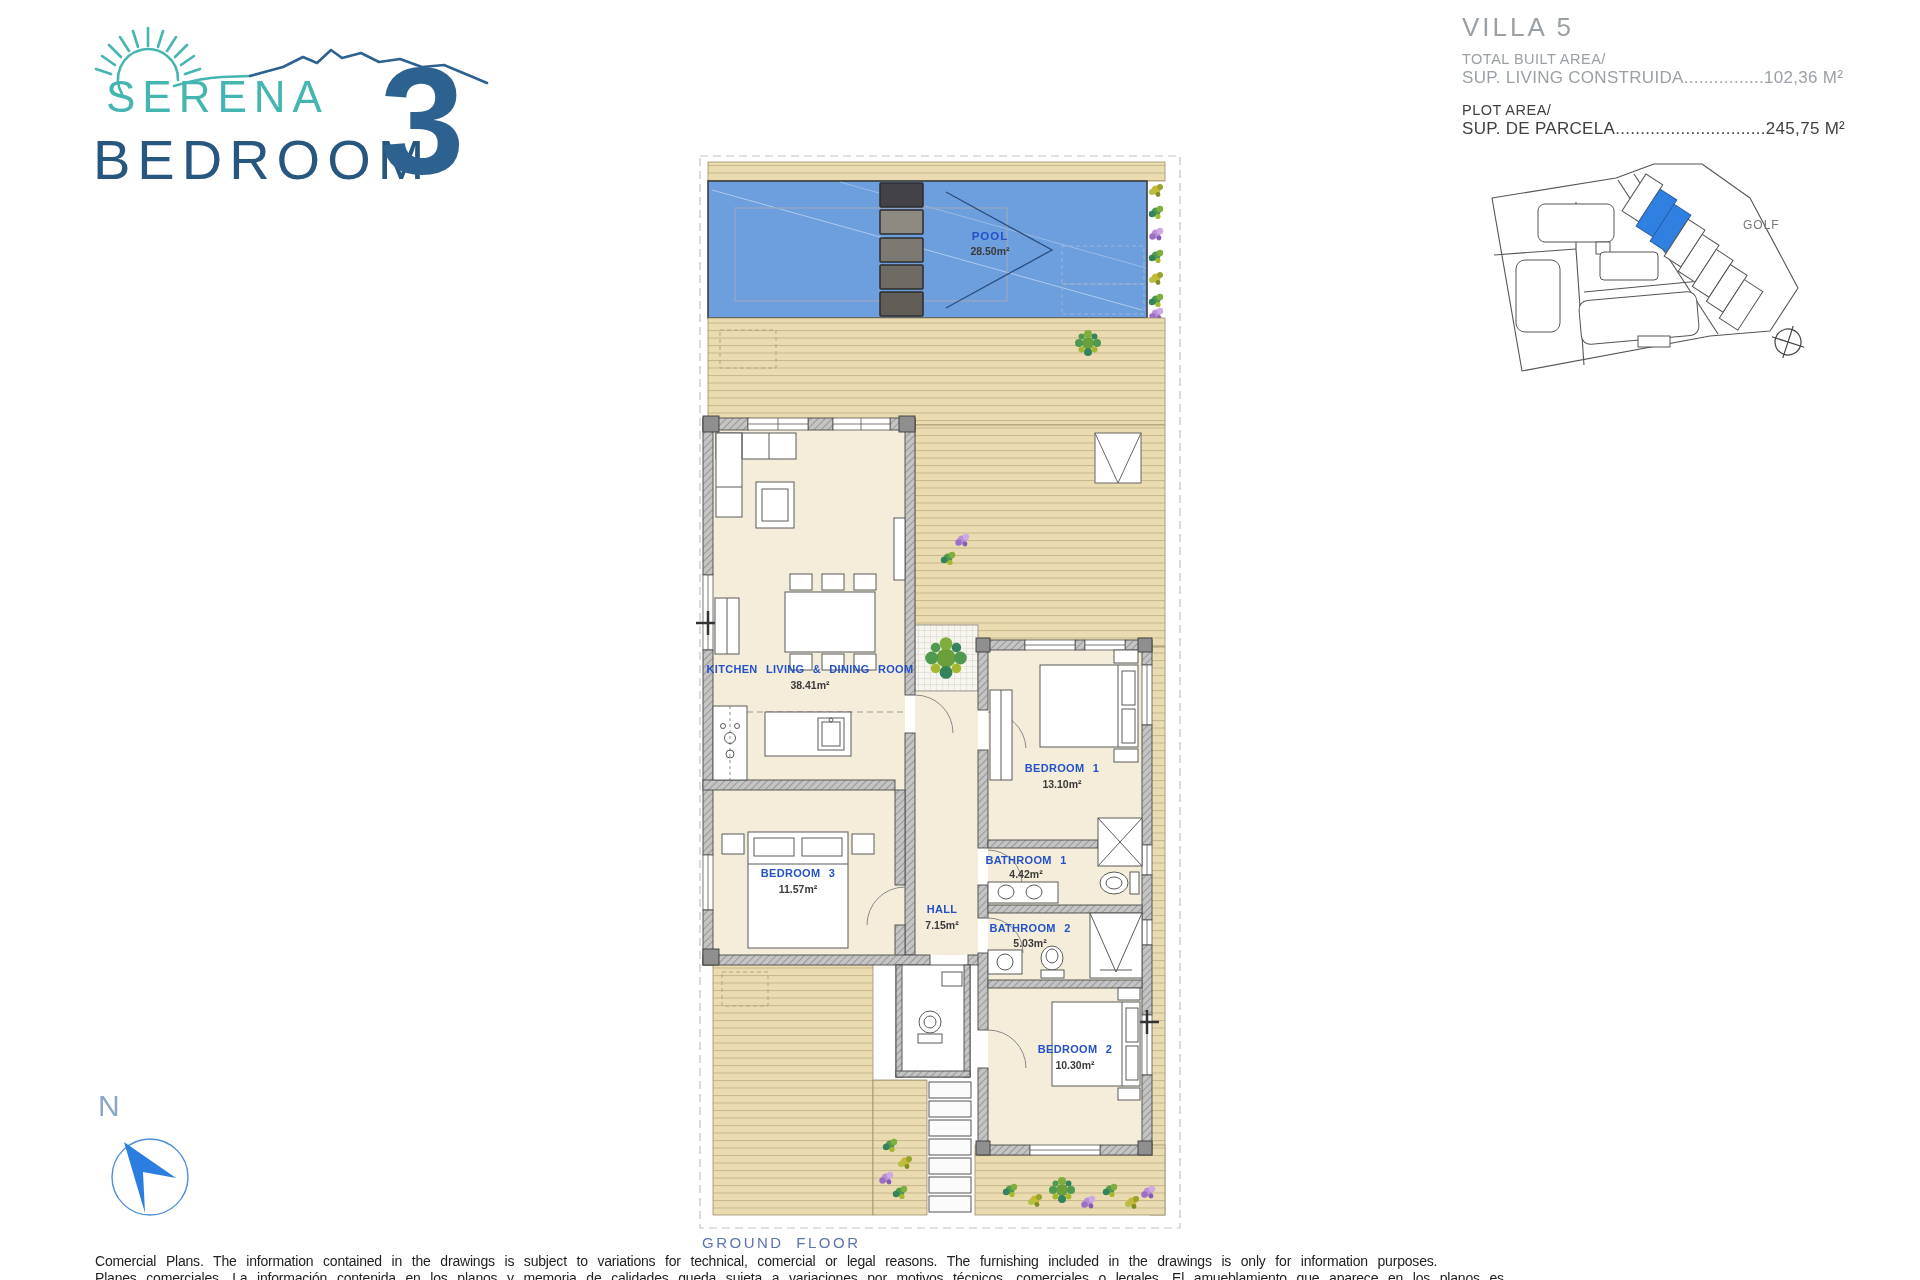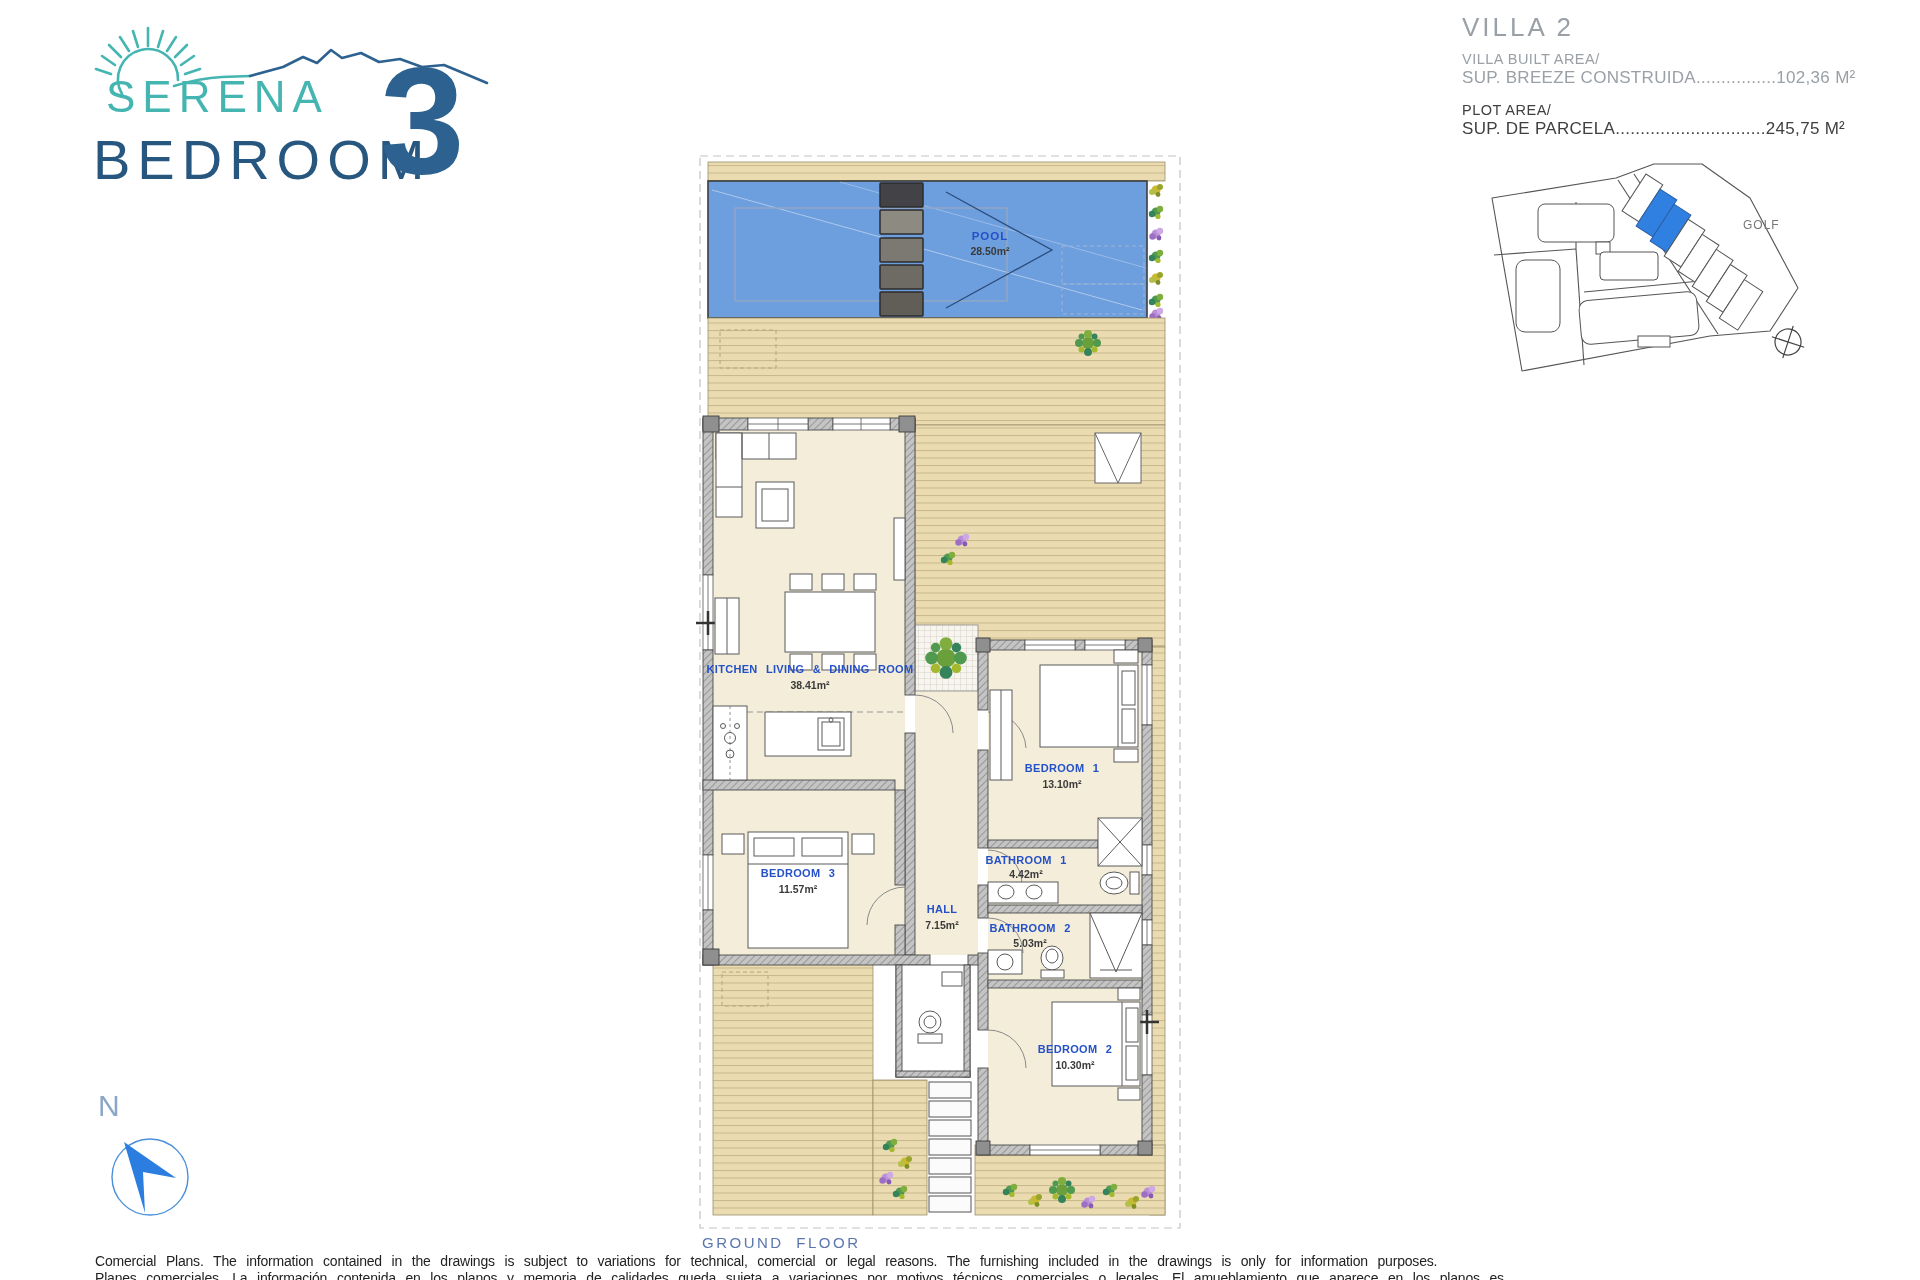--- a/index.html
+++ b/index.html
@@ -56,23 +56,23 @@
     <line x1="115" y1="68" x2="130" y2="63"></line>
   </g>
   <path d="M104,80 Q130,72 152,71 L180,70" fill="none" stroke="#45b5b2" stroke-width="2.6" stroke-linecap="round"></path>
   <path d="M180,70 L213,61 L233,51 L247,57 L261,44 L272,52 L291,47 L309,56 L330,53 L352,61 L374,59 L398,69 L417,77" fill="none" stroke="#2d6290" stroke-width="2.6" stroke-linecap="round" stroke-linejoin="round"></path>
 </svg>
 <div class="abs logo-word1">SERENA</div>
 <div class="abs logo-word2">BEDROOM</div>
 <div class="abs logo-num">3</div>
 
 <div class="abs vinfo">
-  <p class="vtitle">VILLA 2</p>
-  <p class="vline-s gray">VILLA BUILT AREA/</p>
-  <p class="vline-b gray">SUP. BREEZE CONSTRUIDA................102,36 M²</p>
+  <p class="vtitle">VILLA 5</p>
+  <p class="vline-s gray">TOTAL BUILT AREA/</p>
+  <p class="vline-b gray">SUP. LIVING CONSTRUIDA................102,36 M²</p>
   <div class="gap"></div>
   <p class="vline-s blue">PLOT AREA/</p>
   <p class="vline-b blue">SUP. DE PARCELA..............................245,75 M²</p>
 </div>
 
 <svg class="abs" style="left:1488px;top:122px" width="345" height="258" viewBox="0 0 345 258">
   <g fill="none" stroke="#555" stroke-width="1.1" stroke-linejoin="round">
     <polygon points="4,76 128,56 166,42 214,42 262,76 310,166 282,209 222,214 34,249"></polygon>
     <line x1="6" y1="133" x2="88" y2="127"></line>
     <line x1="88" y1="80" x2="88" y2="127"></line>

